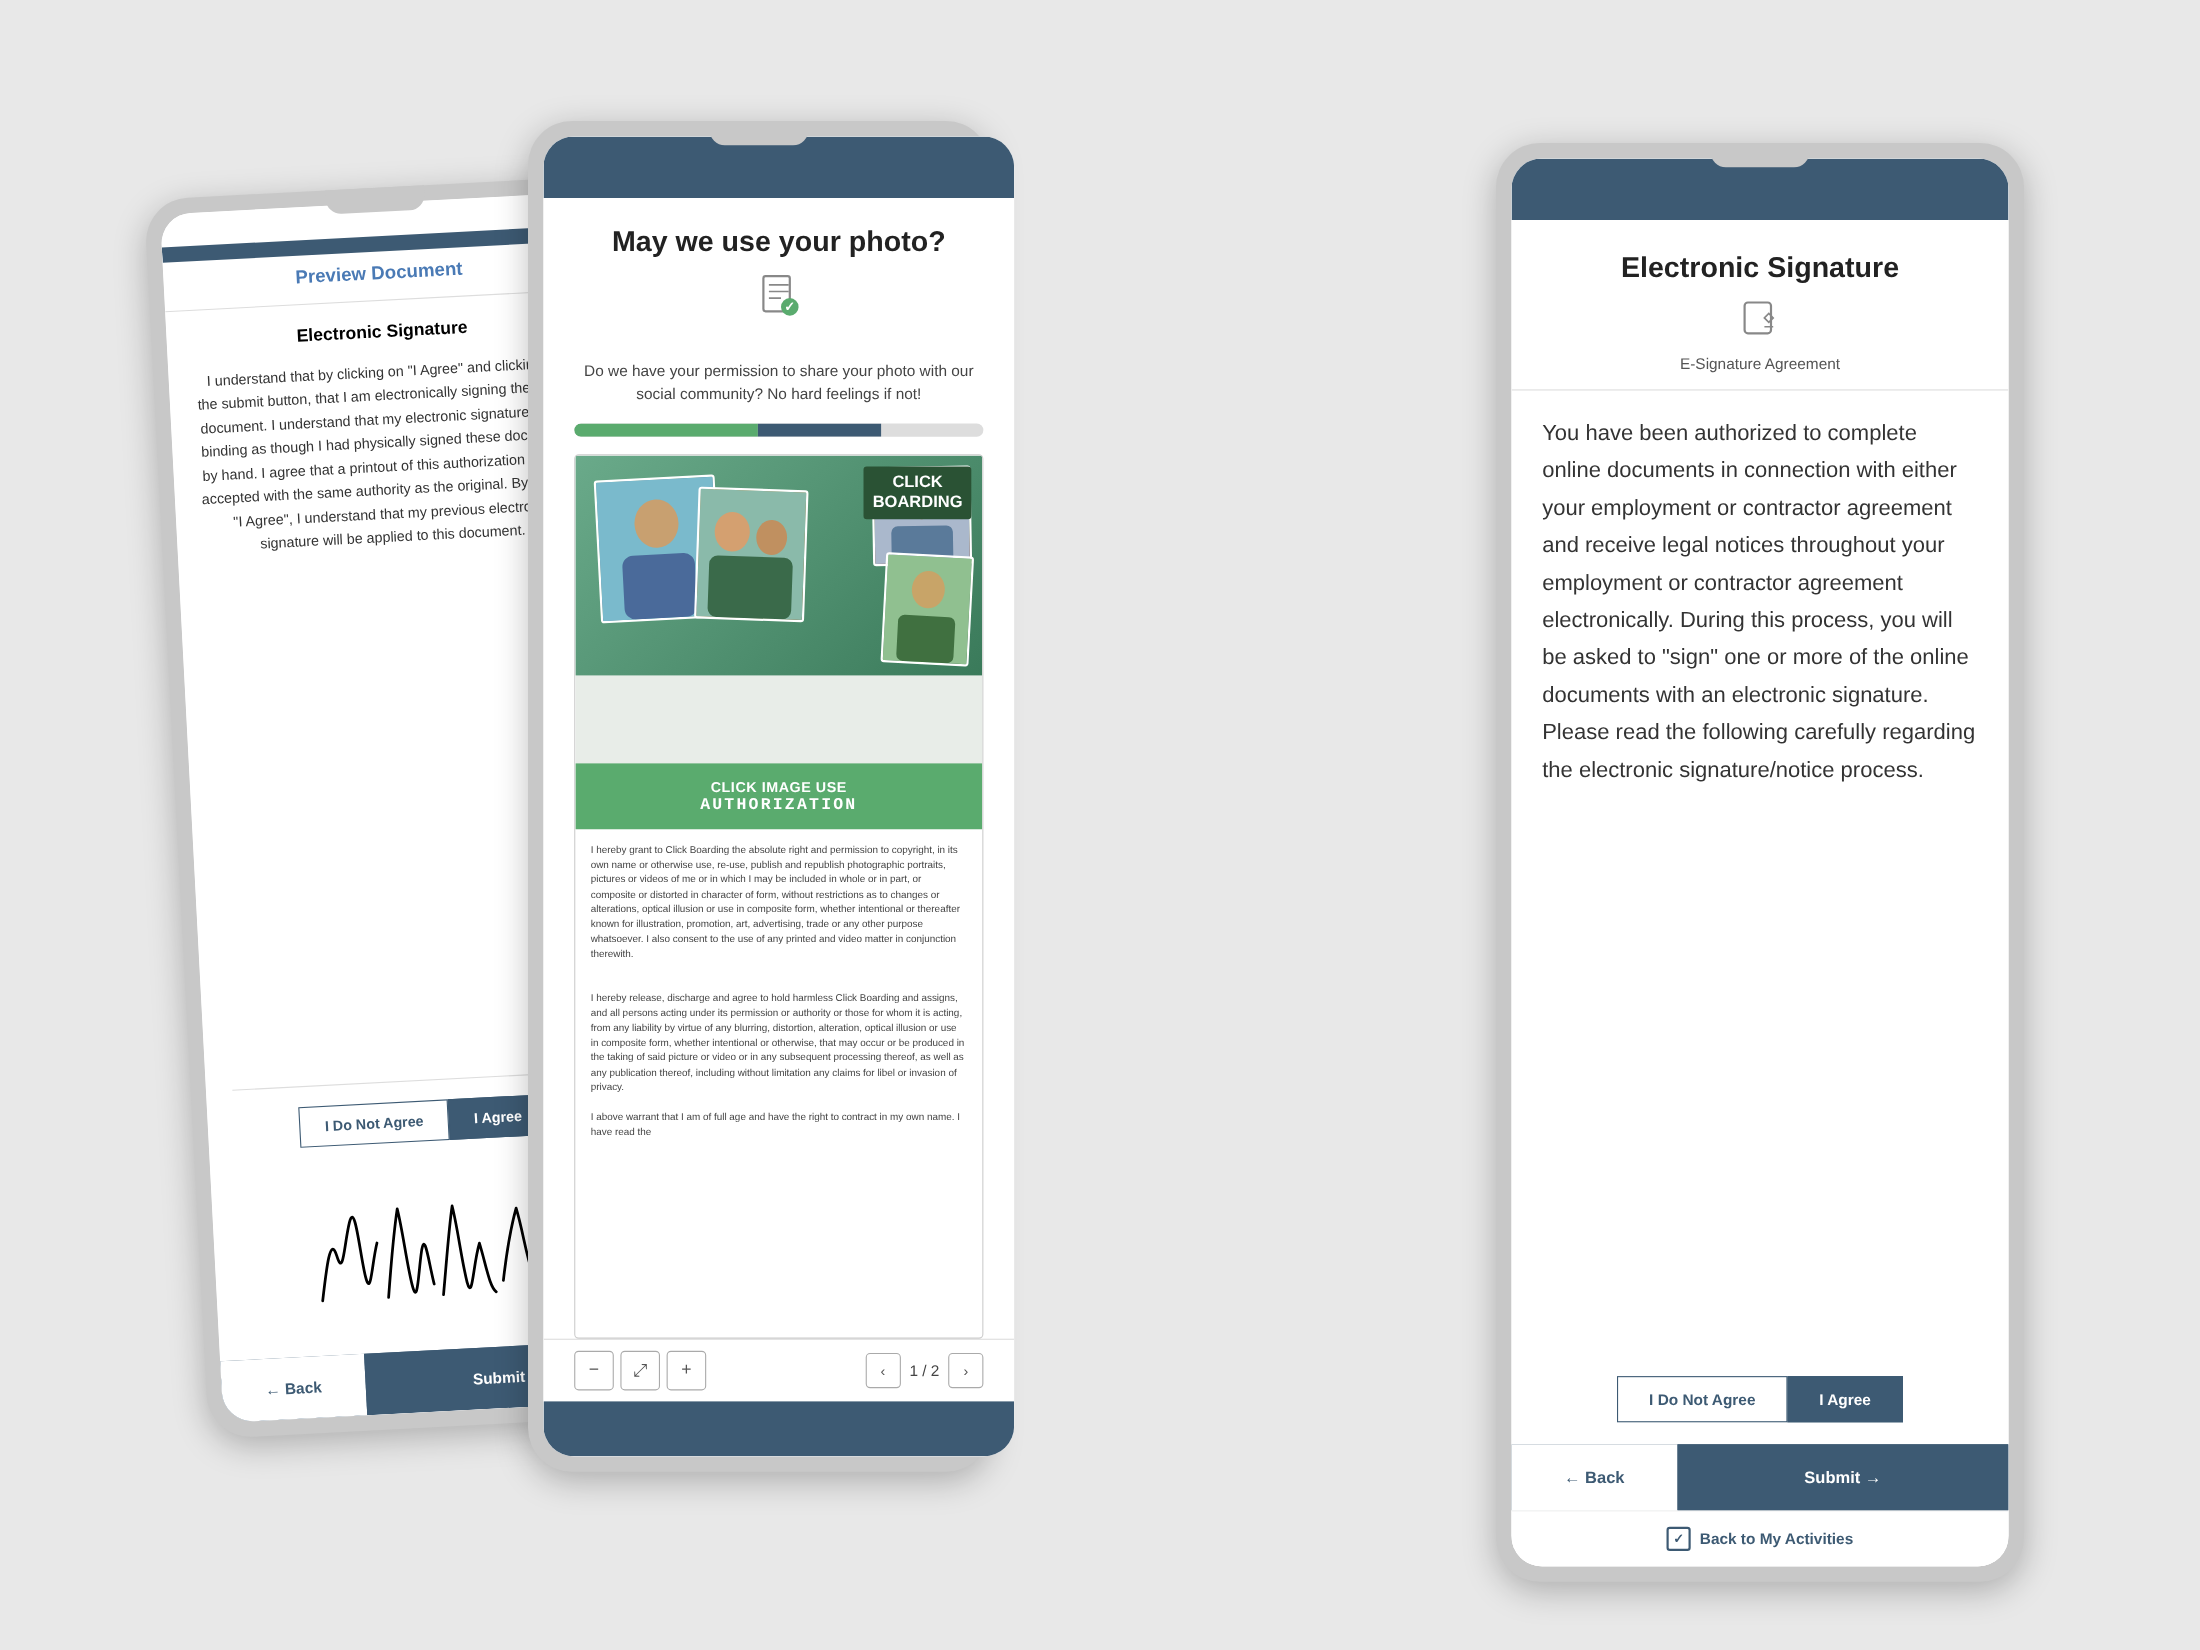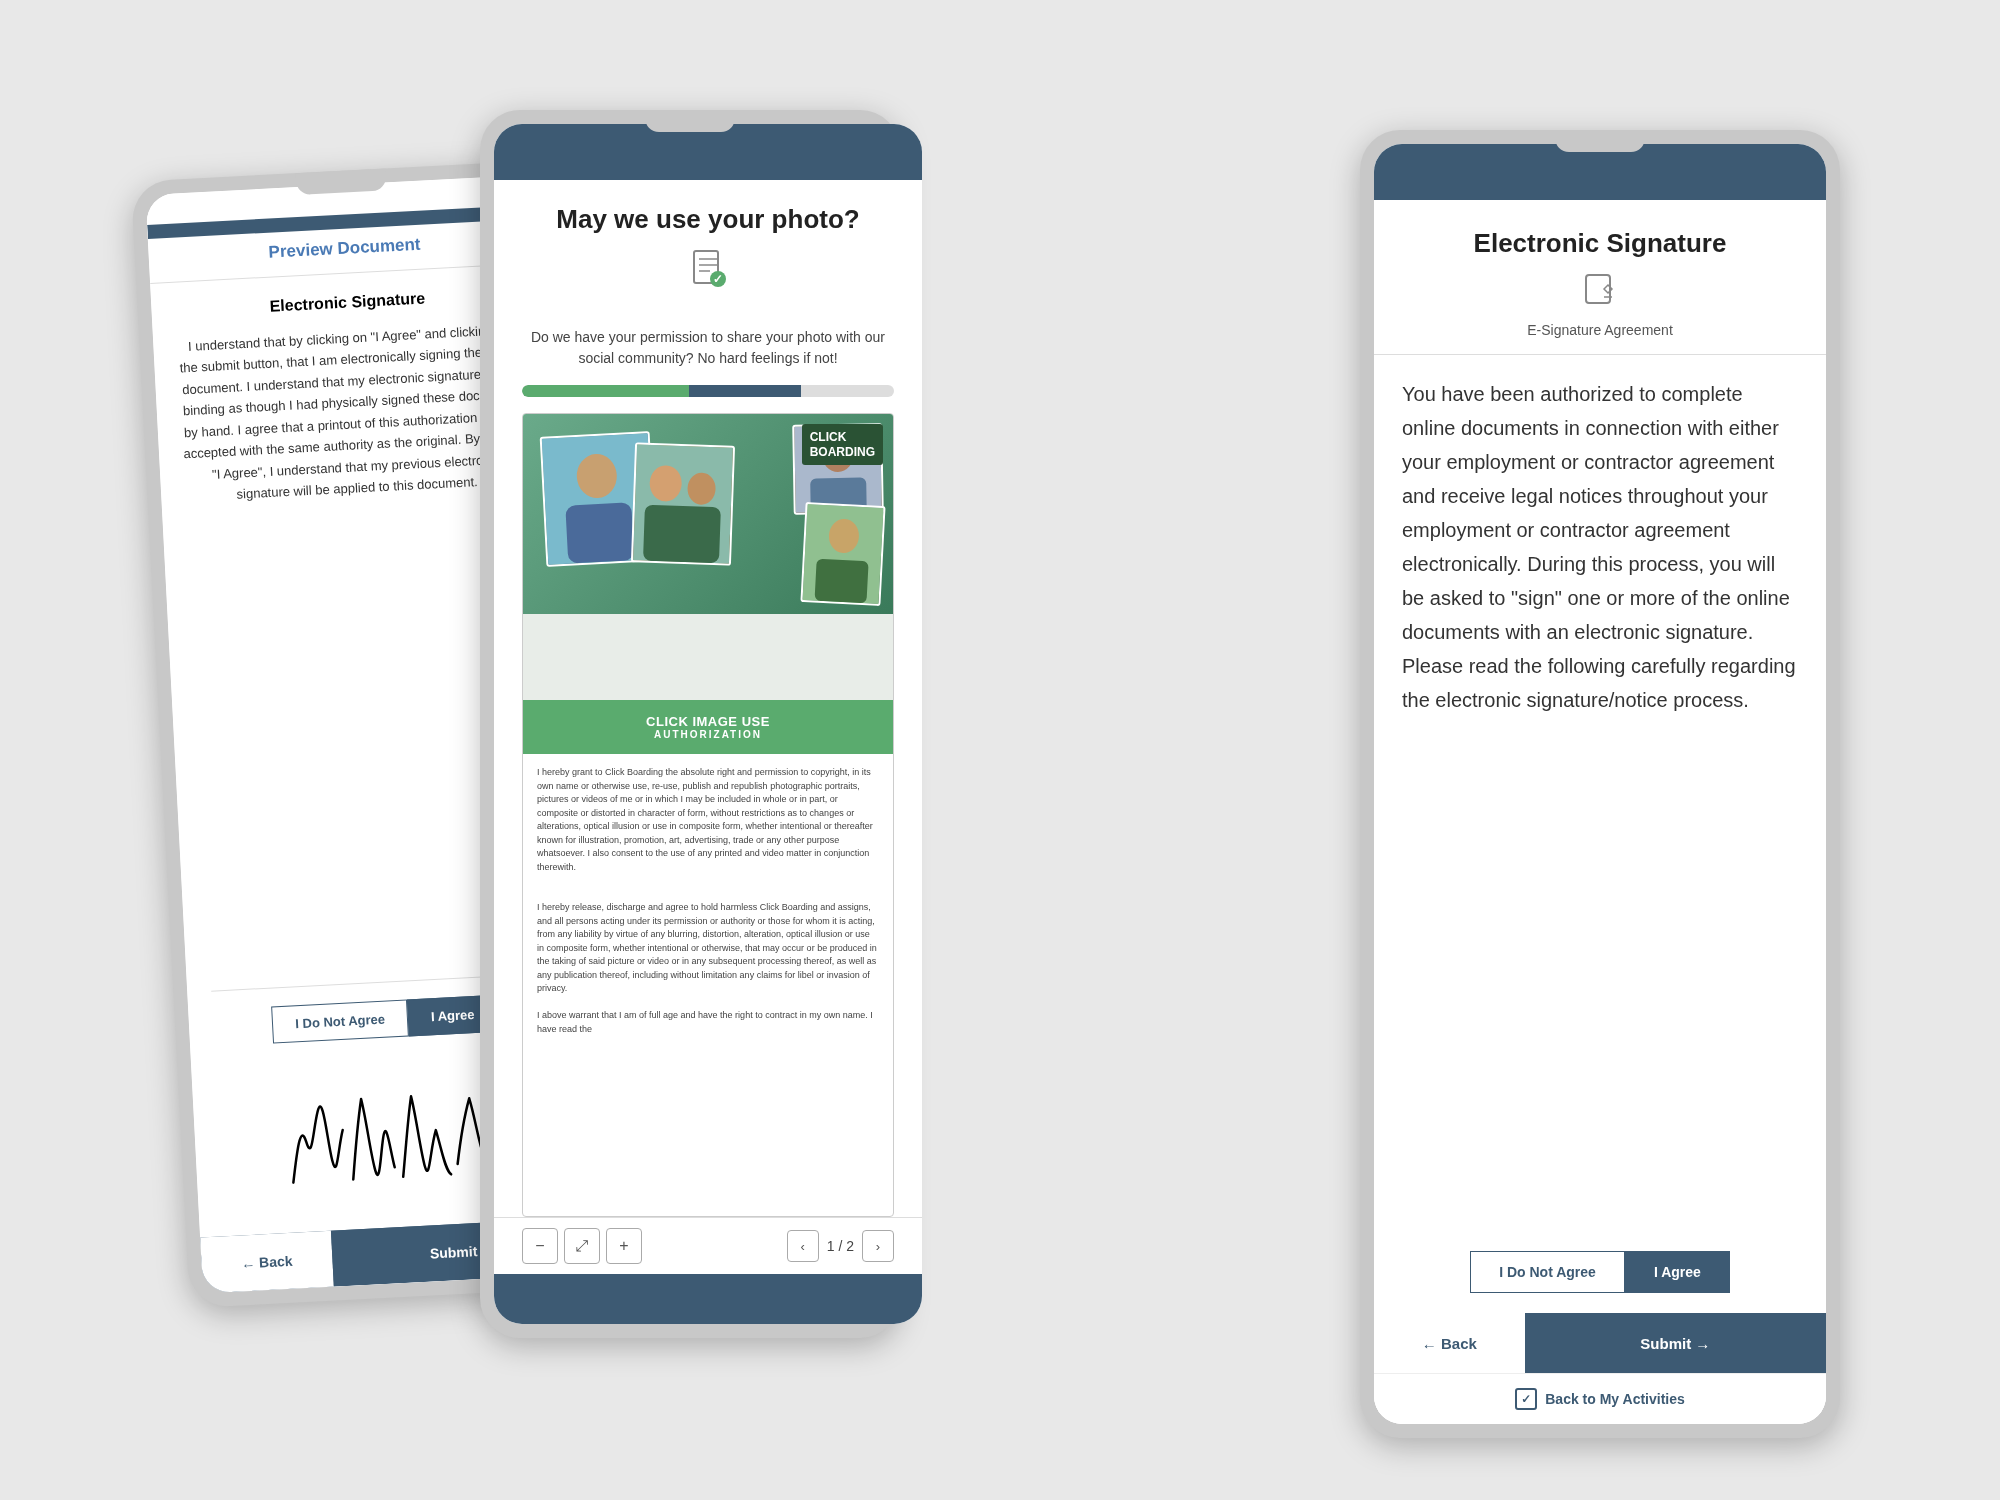--- a/index.html
+++ b/index.html
@@ -297,50 +297,51 @@
       overflow: hidden;
       position: relative;
     }
 
     .click-boarding-badge {
       position: absolute;
       top: 10px;
       right: 10px;
       background: #2a5234;
       color: #fff;
-      font-size: 12px;
+      font-size: 15px;
       font-weight: 700;
       padding: 6px 8px;
       border-radius: 3px;
       line-height: 1.2;
-      text-align: left;
+      text-align: center;
     }
 
     .doc-image-overlay {
       position: absolute;
       bottom: 0;
       left: 0;
       right: 0;
       background: #5aab6e;
       color: #fff;
       text-align: center;
       padding: 14px 10px;
     }
 
     .doc-image-overlay .overlay-line1 {
       font-size: 13px;
       font-weight: 600;
       letter-spacing: 0.5px;
     }
 
     .doc-image-overlay .overlay-line2 {
-      font-size: 10px;
+      font-size: 15px;
       font-weight: 700;
       letter-spacing: 2px;
       text-transform: uppercase;
+      font-family: Liberation Mono, monospace;
     }
 
     .doc-text-content {
       padding: 12px 14px;
       font-size: 9px;
       color: #444;
       line-height: 1.5;
     }
 
     .middle-screen .doc-nav {

